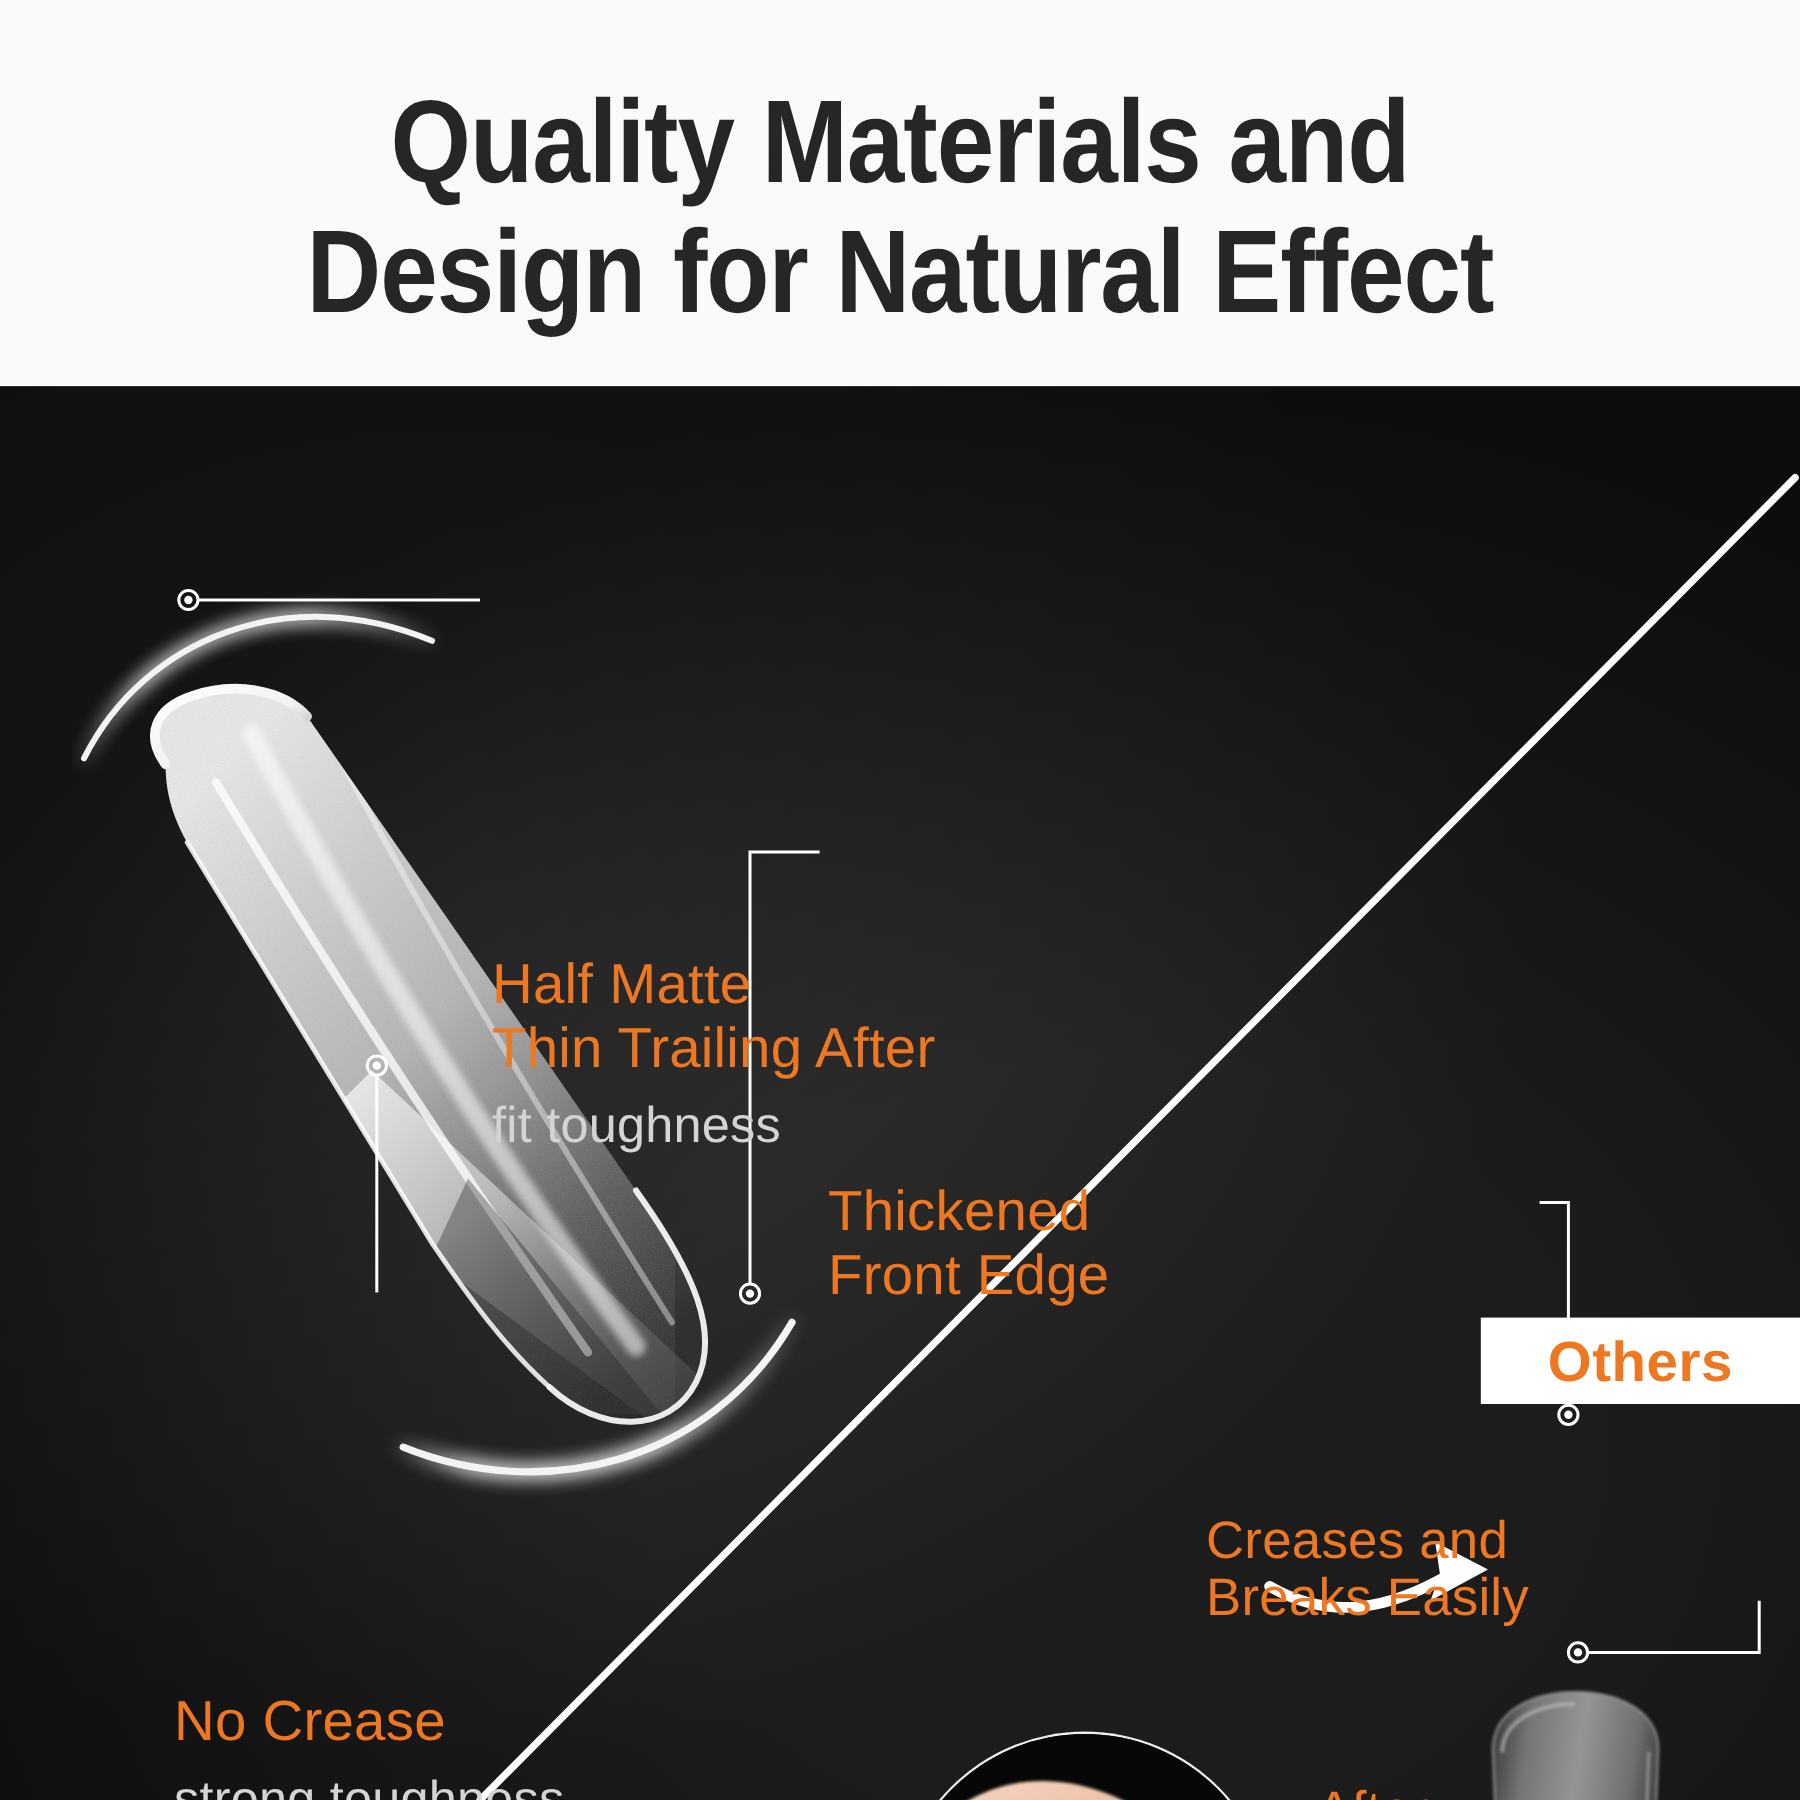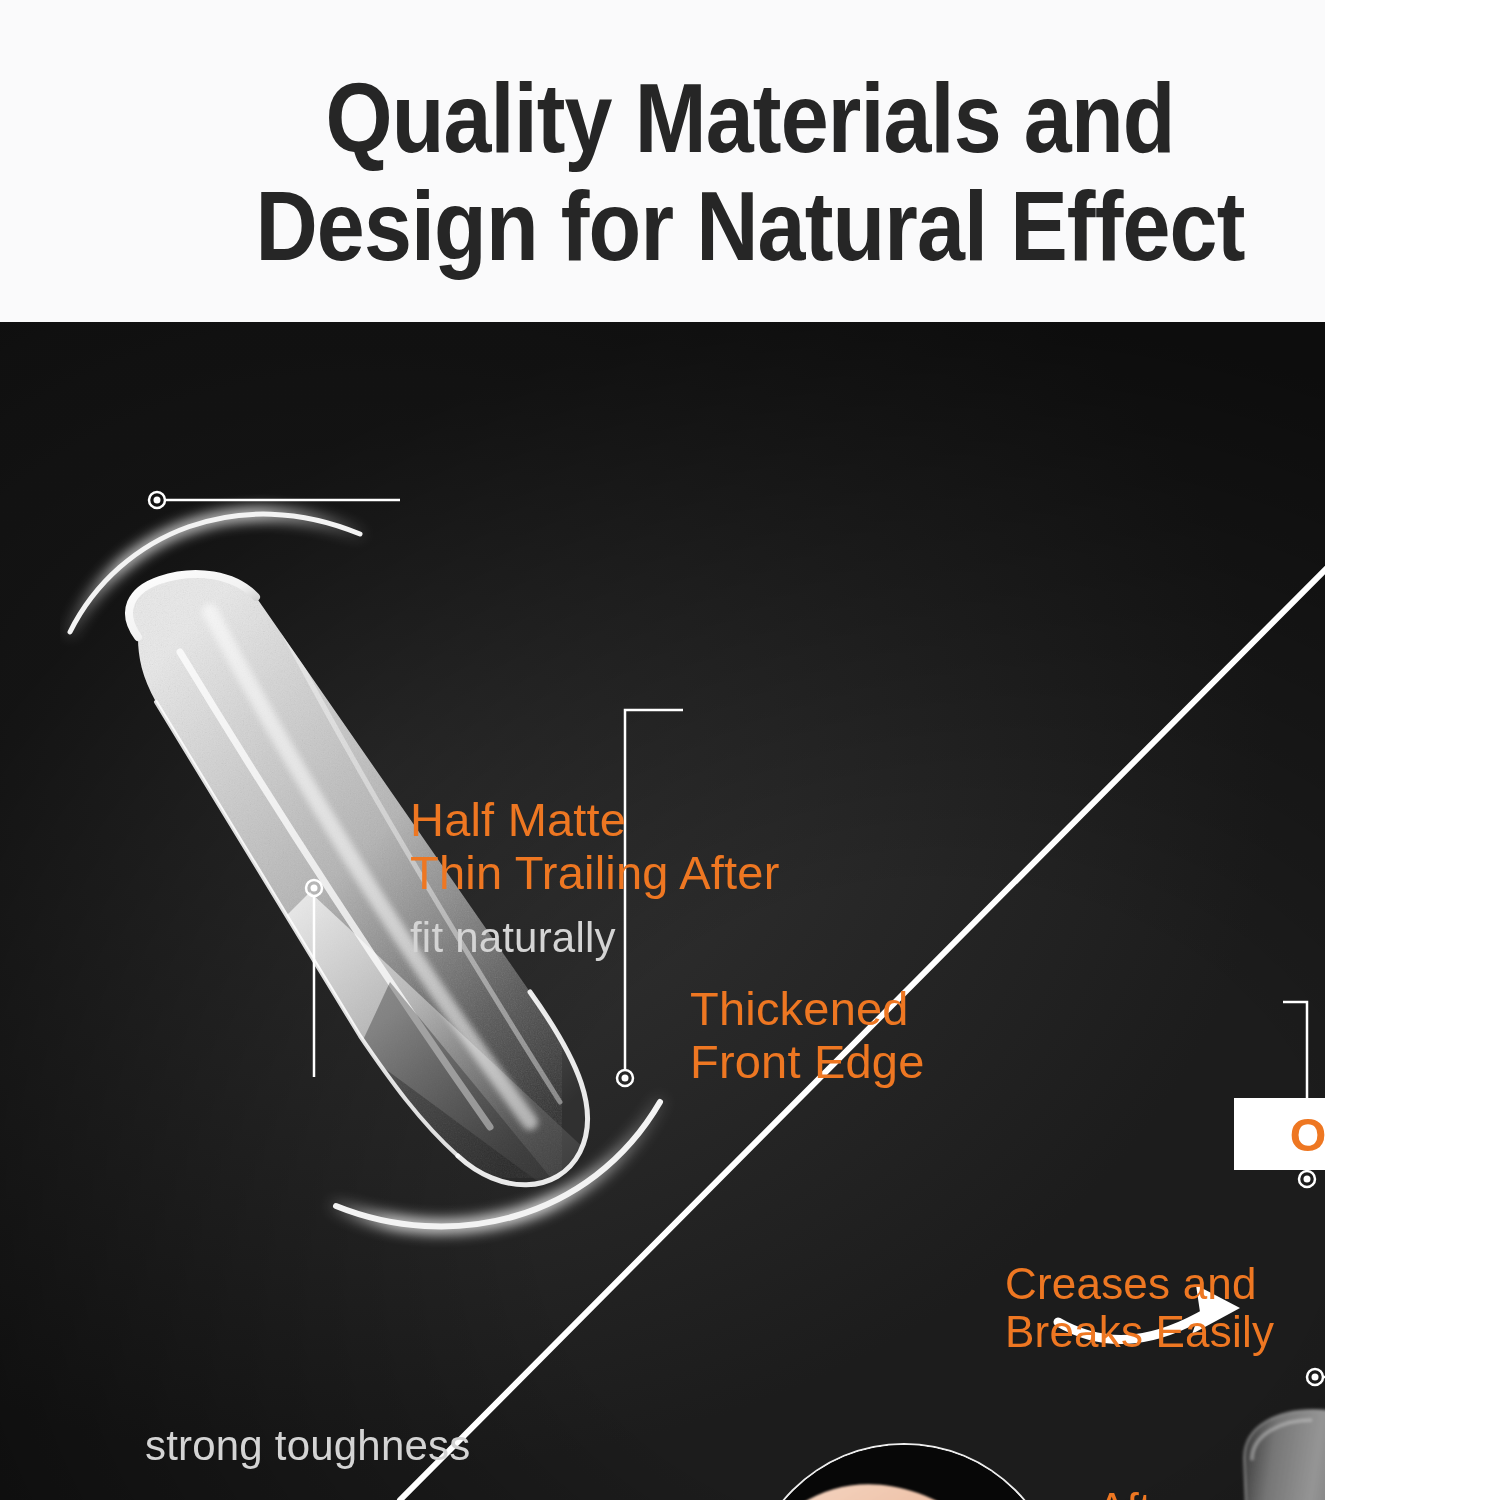--- a/index.html
+++ b/index.html
@@ -2,21 +2,21 @@
 <html><head>
 <meta charset="utf-8">
 <style>
   html, body {
     margin: 0;
     padding: 0;
     background: #ffffff;
   }
   #page {
     position: relative;
-    width: 1325px;
+    width: 1500px;
     height: 1500px;
     overflow: hidden;
     font-family: "Liberation Sans", sans-serif;
     background: #a3a3a3;
   }
 
   
   #header {
     position: absolute;
     left: 0; top: 0;
@@ -416,29 +416,30 @@
 
       <g>
         <path d="M 1058 1000 C 1110 1030, 1160 1018, 1208 990" stroke="#ffffff" stroke-width="9" fill="none" stroke-linecap="round"></path>
         <path d="M 1196 963 L 1240 986 L 1192 1012 L 1200 990 Z" fill="#ffffff"></path>
       </g>
     </svg>
 
     <div class="callout" id="co-matte">
       <div class="title">Half Matte
 Thin Trailing After</div>
-      <div class="sub">fit naturally</div>
+      <div class="sub">fit toughness</div>
     </div>
 
     <div class="callout" id="co-front">
       <div class="title">Thickened
 Front Edge</div>
     </div>
 
     <div class="callout" id="co-crease">
+      <div class="title">No Crease</div>
       <div class="sub">strong toughness</div>
     </div>
 
     <div class="callout" id="co-breaks">
       <div class="title">Creases and
 Breaks Easily</div>
     </div>
 
     <div class="callout" id="co-bend">
       <div class="title">After

